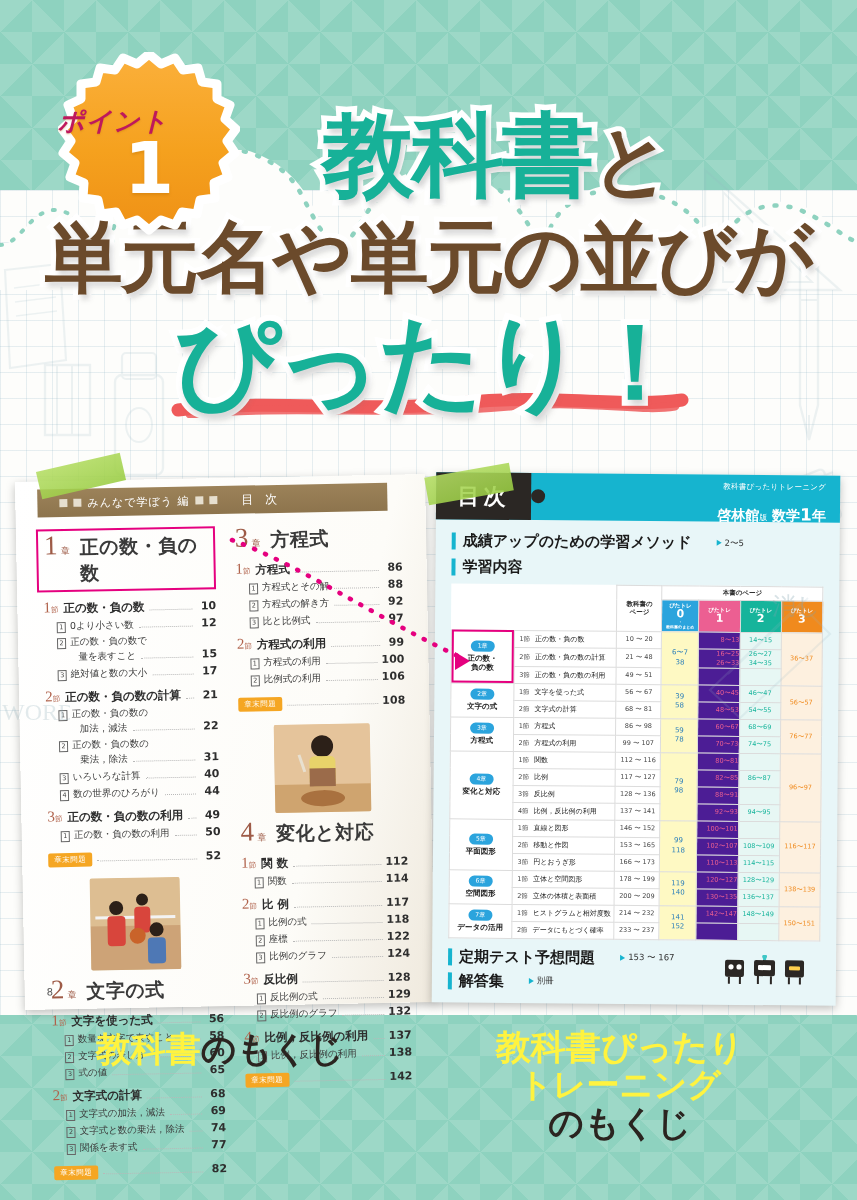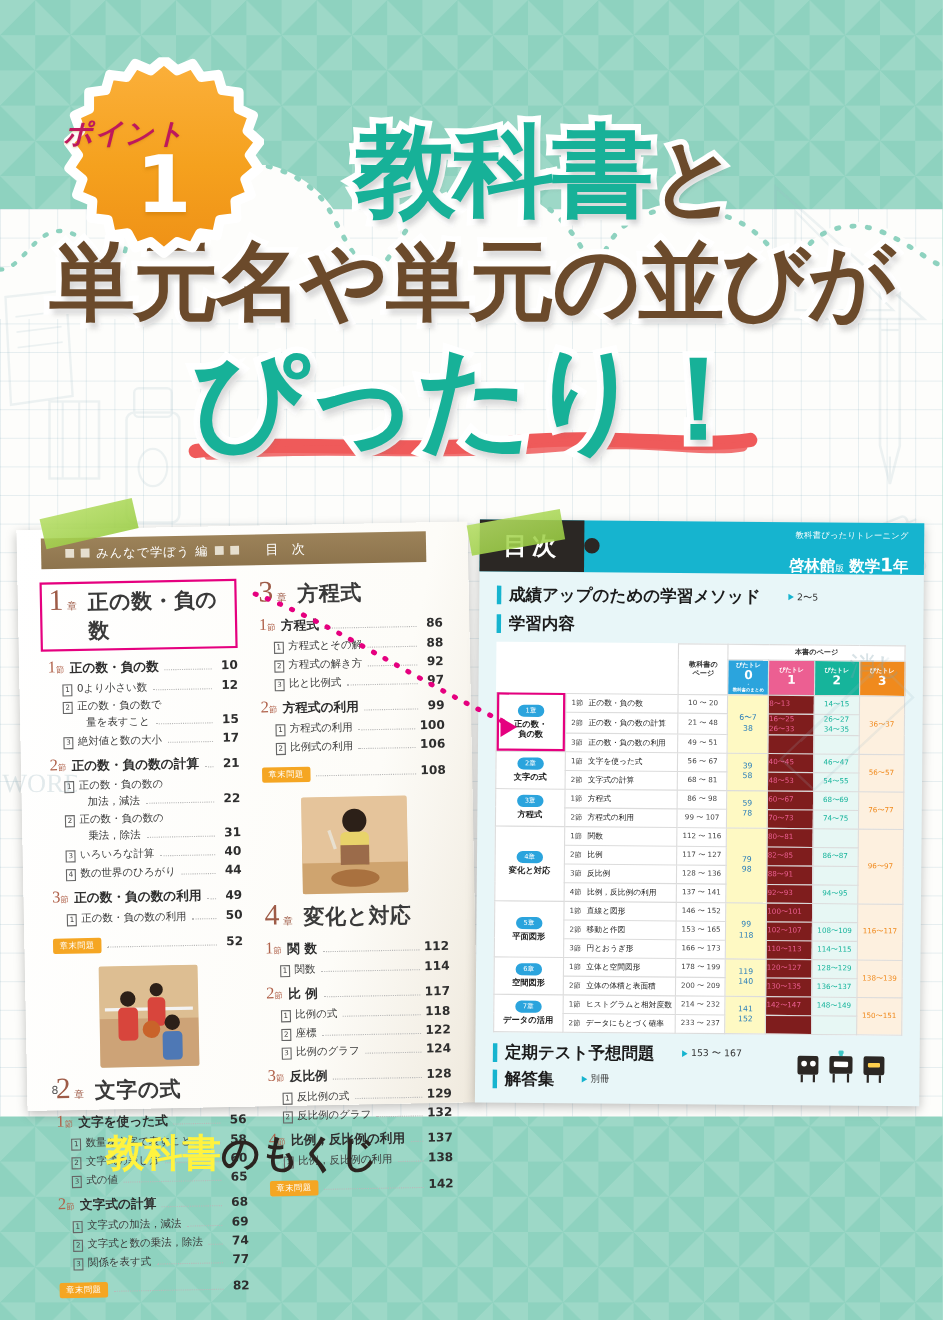--- a/index.html
+++ b/index.html
@@ -192,21 +192,21 @@
   .c2 { background:#16b49b; } .c3 { background:#f08a1d; }
 
   td.chap { width:64px; text-align:center; padding:4px 2px; background:#fff; }
   .chap-pill { display:inline-block; background:#2ba4dd; color:#fff; font-size:6px;
                border-radius:8px; padding:1px 7px; margin-bottom:2px; }
   .chap-nm { font-size:7.5px; font-weight:700; color:#222; line-height:1.2; }
   td.sct { padding:3px 3px 3px 5px; color:#222; font-size:7px; white-space:nowrap; }
   td.sct .s-n { color:#444; margin-right:5px; font-size:6.5px; }
   td.tpg { text-align:center; font-size:6.5px; color:#444; width:46px; }
   td.p0 { text-align:center; font-size:7px; color:#2b7fba; background:#fef9c3; width:38px; line-height:1.35;}
-  td.p1 { text-align:left; font-size:6.5px; color:#ec5f92; background:#7f1d1d; width:42px; }
+  td.p1 { text-align:right; font-size:6.5px; color:#ec5f92; background:#4c1d95; width:42px; }
   td.p2 { text-align:center; font-size:6.5px; color:#16b49b; background:#e7f7f4; width:42px; }
   td.p3 { text-align:center; font-size:6.5px; color:#f08a1d; background:#fdf0df; width:42px; }
   .hl-cell { outline:2.4px solid #e5007f; outline-offset:-2px; }
 
   .rp-foot { margin-top:9px; }
   .rp-foot .rp-h { margin-bottom:5px; }
 
   .robots { position:absolute; right:28px; bottom:18px; display:flex; gap:4px; align-items:flex-end;}
 
   
@@ -863,13 +863,18 @@
 
 <svg class="connector" viewBox="0 0 857 1200">
   <path d="M232,540 C 300,565 380,620 462,658" stroke="#e5007f" stroke-width="4.6" fill="none" stroke-linecap="round" stroke-dasharray="1 11"></path>
   <path d="M455,652 L470,661 L455,670 Z" fill="#e5007f"></path>
 </svg>
 
 <div class="caps">
   <div class="cap cap-l">
     <span class="cy">教科書</span><span class="cb">のもくじ</span>
   </div>
+  <div class="cap cap-r">
+    <div><span class="cy">教科書ぴったり</span></div>
+    <div><span class="cy2">トレーニング</span></div>
+    <div><span class="cb">のもくじ</span></div>
+  </div>
 </div>
 
 </body></html>

